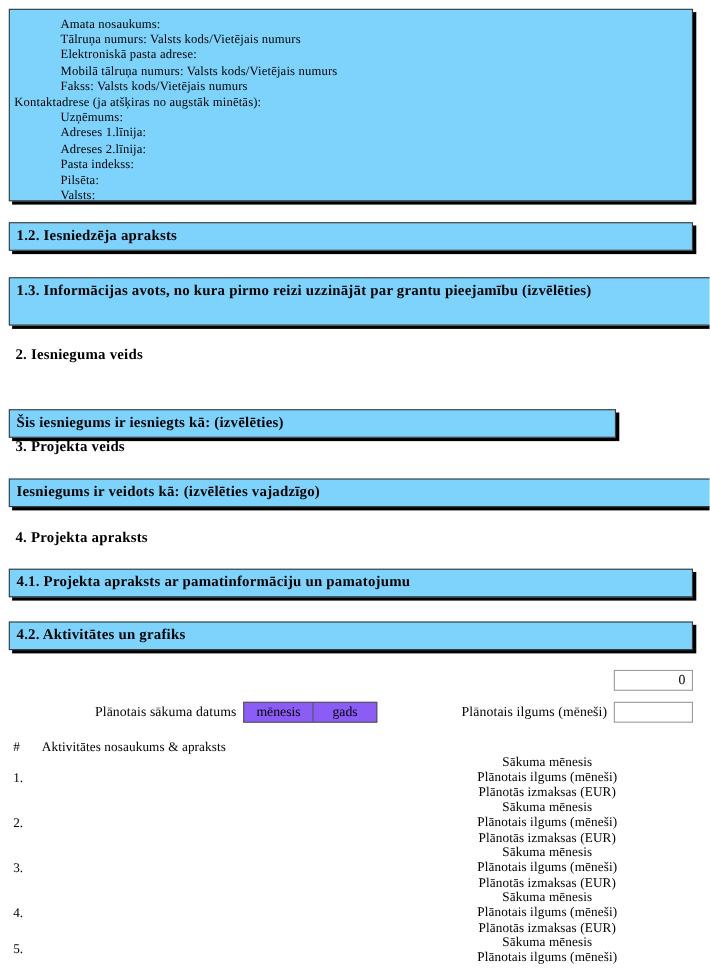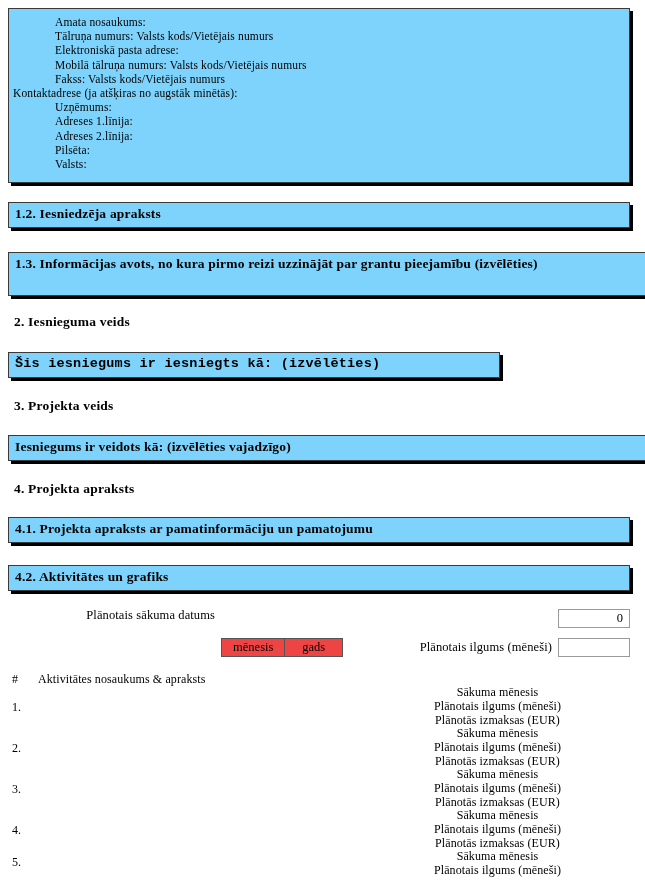--- a/index.html
+++ b/index.html
@@ -95,21 +95,21 @@
   }
   .inputbox.num {
     text-align: right;
     padding-right: 6px;
   }
 
   .datebox {
     position: absolute;
     box-sizing: border-box;
     border: 1px solid #555555;
-    background: #ef4444;
+    background: #8b5cf6;
     height: 19px;
     display: flex;
   }
   .datebox .cell {
     box-sizing: border-box;
     font-size: 12.5px;
     line-height: 17px;
     text-align: center;
   }
   .datebox .cell.month { width: 64px; border-right: 1px solid #555555; }
@@ -152,35 +152,36 @@
   <div class="shadowbox contact-block">
     <div class="contact-line indent">Amata nosaukums:</div>
     <div class="contact-line indent">Tālruņa numurs: Valsts kods/Vietējais numurs</div>
     <div class="contact-line indent">Elektroniskā pasta adrese:</div>
     <div class="contact-line indent">Mobilā tālruņa numurs: Valsts kods/Vietējais numurs</div>
     <div class="contact-line indent">Fakss: Valsts kods/Vietējais numurs</div>
     <div class="contact-line flush">Kontaktadrese (ja atšķiras no augstāk minētās):</div>
     <div class="contact-line indent">Uzņēmums:</div>
     <div class="contact-line indent">Adreses 1.līnija:</div>
     <div class="contact-line indent">Adreses 2.līnija:</div>
+    <div class="contact-line indent">Pasta indekss:</div>
     <div class="contact-line indent">Pilsēta:</div>
     <div class="contact-line indent">Valsts:</div>
   </div>
 
   <div class="shadowbox sect" style="left:8px; top:202px; width:622px; height:26px;">
     <div class="sect-text">1.2. Iesniedzēja apraksts</div>
   </div>
 
   <div class="shadowbox sect justified" style="left:8px; top:252px; width:642px; height:44px;">
     <div class="sect-text">1.3. Informācijas avots, no kura pirmo reizi uzzinājāt par grantu pieejamību (izvēlēties)</div>
   </div>
 
   <div class="plain-head" style="left:14px; top:314px;">2. Iesnieguma veids</div>
 
-  <div class="shadowbox sect" style="left:8px; top:352px; width:492px; height:26px;font-family:Liberation Mono, monospace;">
+  <div class="shadowbox sect" style="left:8px; top:372px; width:552px; height:26px;">
     <div class="sect-text">Šis iesniegums ir iesniegts kā: (izvēlēties)</div>
   </div>
 
   <div class="plain-head" style="left:14px; top:398px;">3. Projekta veids</div>
 
   <div class="shadowbox sect" style="left:8px; top:435px; width:640px; height:26px;">
     <div class="sect-text">Iesniegums ir veidots kā: (izvēlēties vajadzīgo)</div>
   </div>
 
   <div class="plain-head" style="left:14px; top:481px;">4. Projekta apraksts</div>
@@ -188,21 +189,21 @@
   <div class="shadowbox sect" style="left:8px; top:517px; width:622px; height:26px;">
     <div class="sect-text">4.1. Projekta apraksts ar pamatinformāciju un pamatojumu</div>
   </div>
 
   <div class="shadowbox sect" style="left:8px; top:565px; width:622px; height:26px;">
     <div class="sect-text">4.2. Aktivitātes un grafiks</div>
   </div>
 
   <div class="inputbox num" style="left:558px; top:609px; width:72px;">0</div>
 
-  <div class="field-label right" style="left:10px; top:608px; width:205px;">Plānotais sākuma datums</div>
+  <div class="field-label right" style="left:10px; top:640px; width:205px;">Plānotais sākuma datums</div>
   <div class="datebox" style="left:221px; top:638px; width:122px;">
     <div class="cell month">mēnesis</div>
     <div class="cell year">gads</div>
   </div>
 
   <div class="field-label right" style="left:300px; top:640px; width:252px;">Plānotais ilgums (mēneši)</div>
   <div class="inputbox" style="left:558px; top:638px; width:72px;"></div>
 
   <div class="tbl-head-hash" style="left:12px; top:672px;">#</div>
   <div class="tbl-head-title" style="left:38px; top:672px;">Aktivitātes nosaukums &amp; apraksts</div>

